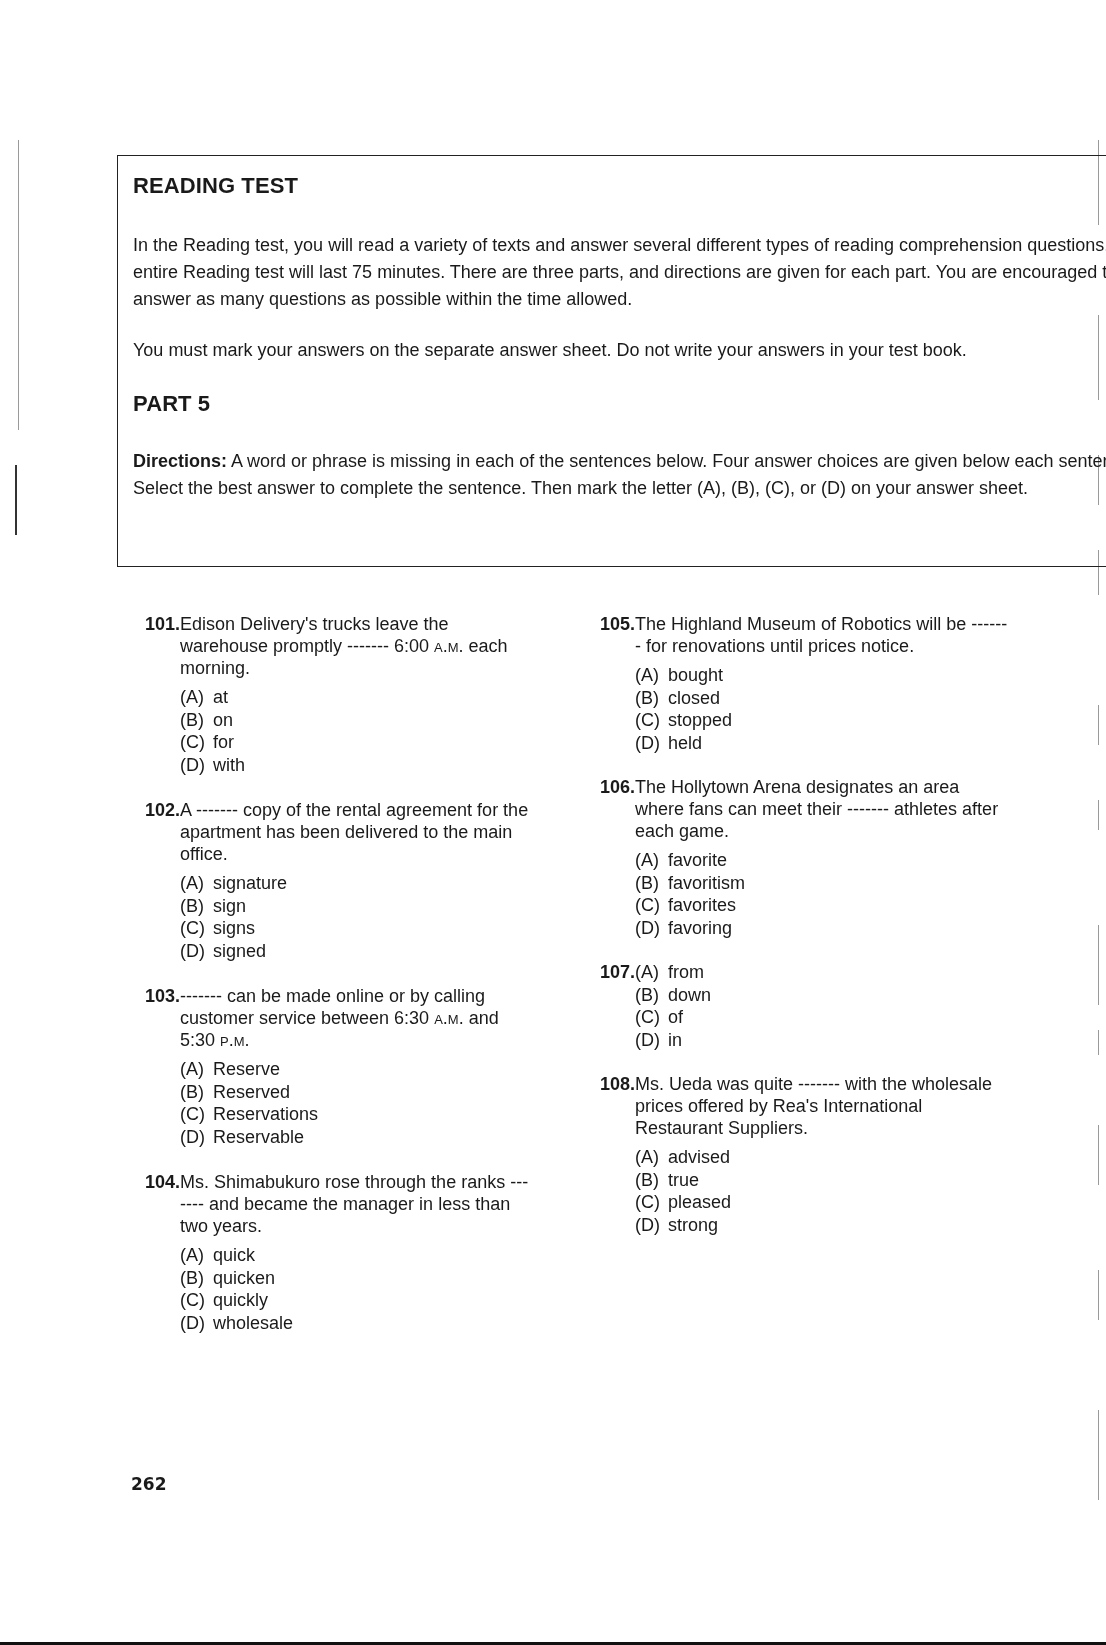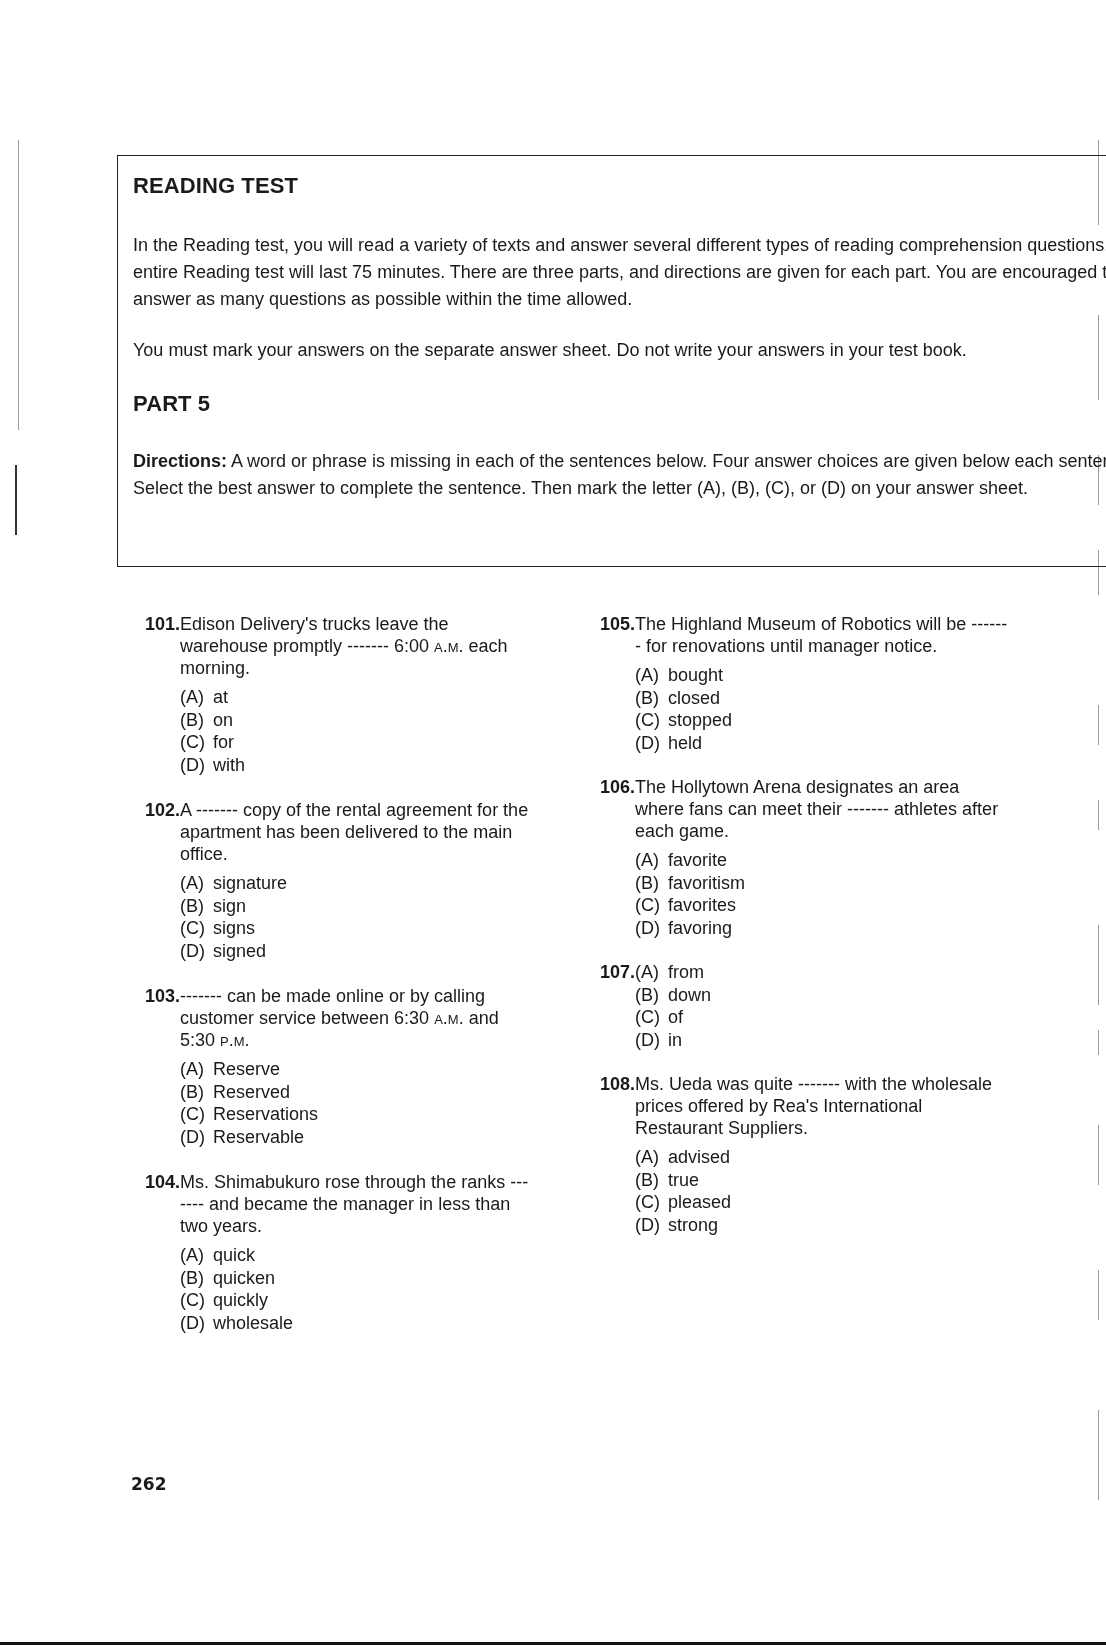--- a/index.html
+++ b/index.html
@@ -155,21 +155,21 @@
         <li class="option">
           <span class="opt-letter">(D)</span>
           <span>wholesale</span>
         </li>
       </ul>
     </div>
   </div>
 <div class="column col-right" id="col-right">
     <div class="question">
       <span class="q-number">105.</span>
-      <p class="q-text">The Highland Museum of Robotics will be ------- for renovations until manager notice.</p>
+      <p class="q-text">The Highland Museum of Robotics will be ------- for renovations until prices notice.</p>
       <ul class="options">
         <li class="option">
           <span class="opt-letter">(A)</span>
           <span>bought</span>
         </li>
         <li class="option">
           <span class="opt-letter">(B)</span>
           <span>closed</span>
         </li>
         <li class="option">

